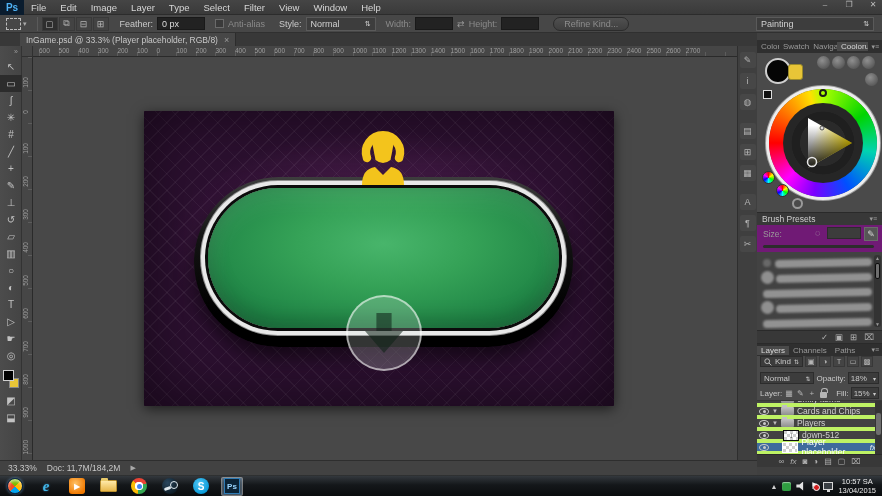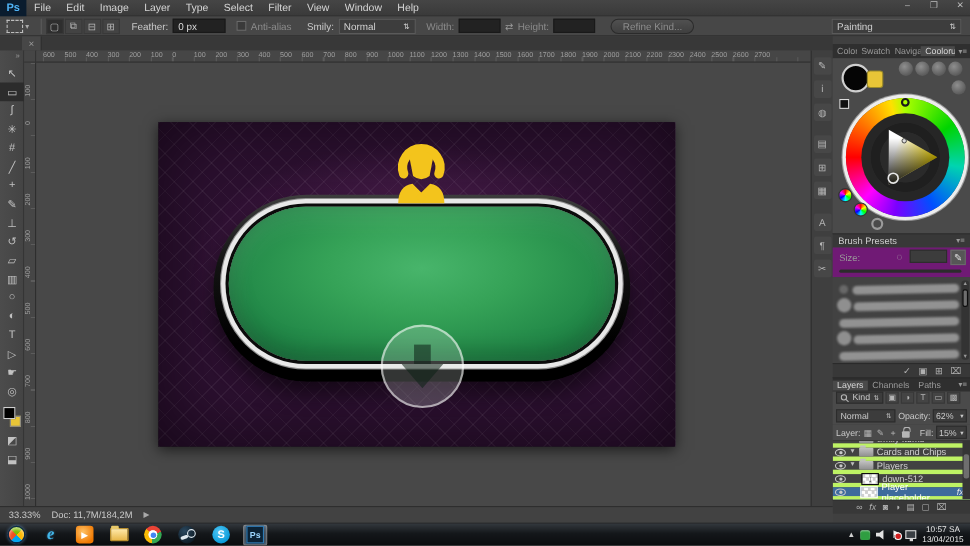--- a/index.html
+++ b/index.html
@@ -211,39 +211,40 @@
   <span class="ob-caret">▾</span>
   <div class="ob-sep"></div>
   <div class="mode-btn pressed">▢</div>
   <div class="mode-btn">⧉</div>
   <div class="mode-btn">⊟</div>
   <div class="mode-btn">⊞</div>
   <span class="ob-label">Feather:</span>
   <div class="ob-input">0 px</div>
   <div class="ob-check"></div>
   <span class="ob-label dim" style="margin-left:4px">Anti-alias</span>
-  <span class="ob-label">Smily:</span>
+  <span class="ob-label">Style:</span>
   <div class="ob-select" style="width:70px">
     <span>Normal</span>
     <span style="margin-left:auto;font-size:7px">⇅</span>
   </div>
   <span class="ob-label dim">Width:</span>
   <div class="ob-input small"></div>
   <span class="ob-swap">⇄</span>
   <span class="ob-label dim" style="margin-left:0">Height:</span>
   <div class="ob-input small"></div>
   <div class="refine-btn">Refine Kind...</div>
   <div class="ob-select workspace">
     <span>Painting</span>
     <span style="margin-left:auto;font-size:7px">⇅</span>
   </div>
 </div>
 
 <div class="tabrow">
   <div class="doctab">
+    <span>InGame.psd @ 33.3% (Player placeholder, RGB/8)</span>
     <span class="x">×</span>
   </div>
 </div>
 
 <div class="toolbar">
   <div class="tb-head">»</div>
   <div>
       <div class="tool">↖</div>
       <div class="tool sel">▭</div>
       <div class="tool">ʃ</div>
@@ -466,21 +467,21 @@
     <span class="f-ic">▭</span>
     <span class="f-ic">▩</span>
   </div>
   <div class="blend-row">
     <div class="blend-box">
       <span>Normal</span>
       <span style="font-size:6px">⇅</span>
     </div>
     <span>Opacity:</span>
     <div class="val-box">
-      <span>62%</span>
+      <span>18%</span>
       <span style="font-size:6px">▾</span>
     </div>
   </div>
   <div class="lock-row">
     <span>Layer:</span>
     <span class="l-ic">▦</span>
     <span class="l-ic">✎</span>
     <span class="l-ic">+</span>
     <span class="l-ic">
         <span class="padlock"></span>

